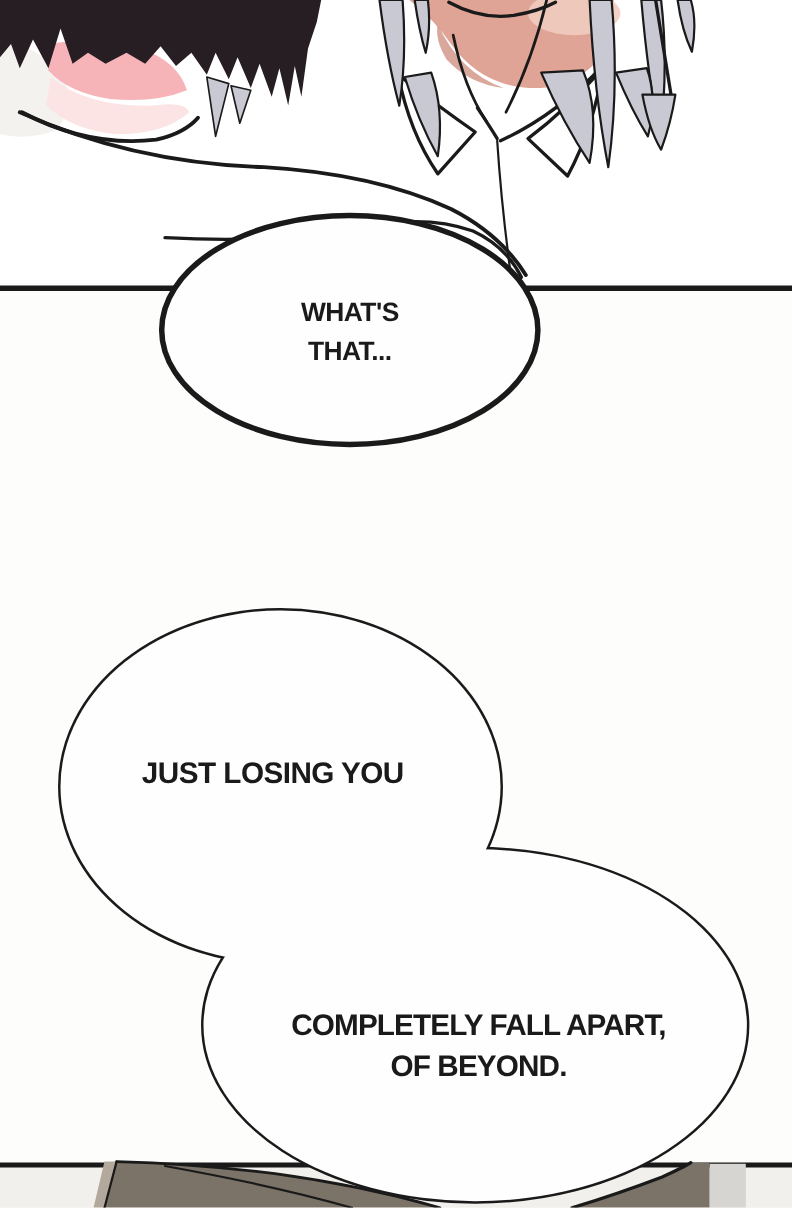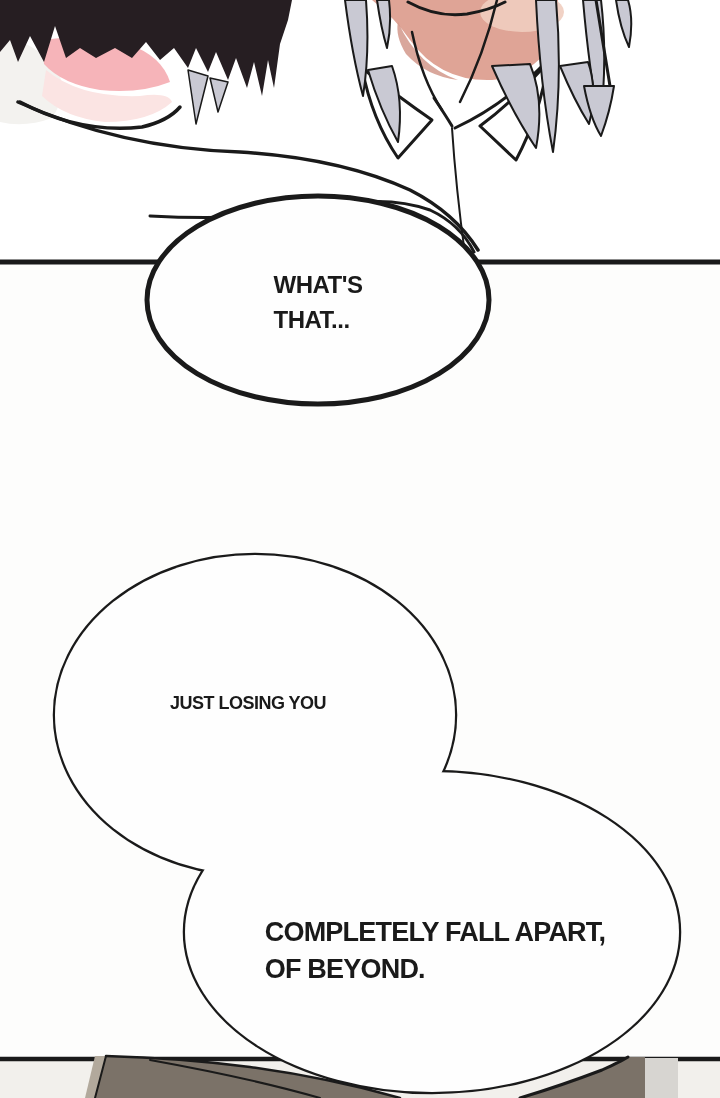--- a/index.html
+++ b/index.html
@@ -24,25 +24,25 @@
   .fill-bhairlight{fill:var(--bottom-hair-light,#b2a99c)}
   .fill-bband{fill:var(--bottom-gray-band,#d7d5d1)}
   .fill-bbg{fill:var(--bottom-bg,#f2f0ec)}
   .stroke-ink{stroke:var(--ink,#1a1a1a);stroke-linecap:round;stroke-linejoin:round}
   .nofill{fill:none}
   .w15{stroke-width:1.5}.w2{stroke-width:2}.w25{stroke-width:2.5}
   .w3{stroke-width:3}.w35{stroke-width:3.5}.w45{stroke-width:4.5}.w5{stroke-width:5}
   
   .bubble-text{
     position:absolute;transform:translate(-50%,-50%);
-    font-weight:700;color:var(--ink,#1a1a1a);
+    text-align:center;font-weight:700;color:var(--ink,#1a1a1a);
     white-space:nowrap;
   }
   .t1{left:318px;top:302px;font-size:24px;line-height:35px;letter-spacing:-0.5px;}
-  .t2{left:248px;top:703px;font-size:18px;line-height:30px;letter-spacing:-0.5px;}
+  .t2{left:248px;top:703px;font-size:27px;line-height:30px;letter-spacing:-0.5px;}
   .t3{left:435px;top:951px;font-size:27px;line-height:37px;letter-spacing:-0.8px;}
 </style>
 </head>
 <body>
 
 <div class="page">
 
   <svg class="art" viewBox="0 0 720 1098">
     <defs>
       <clipPath id="clipTop">

